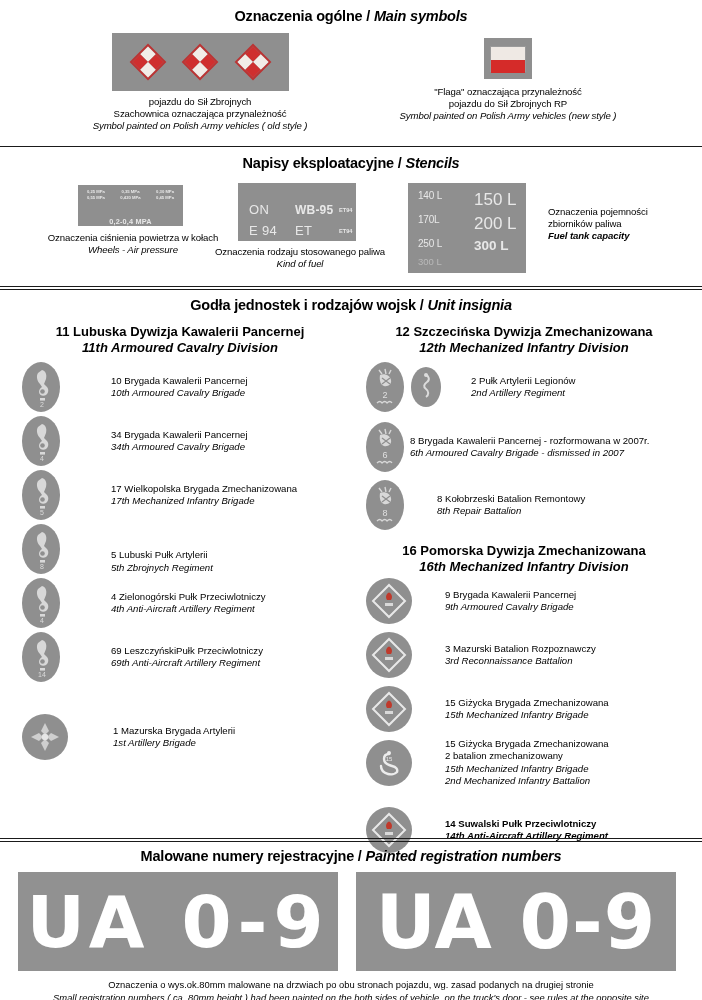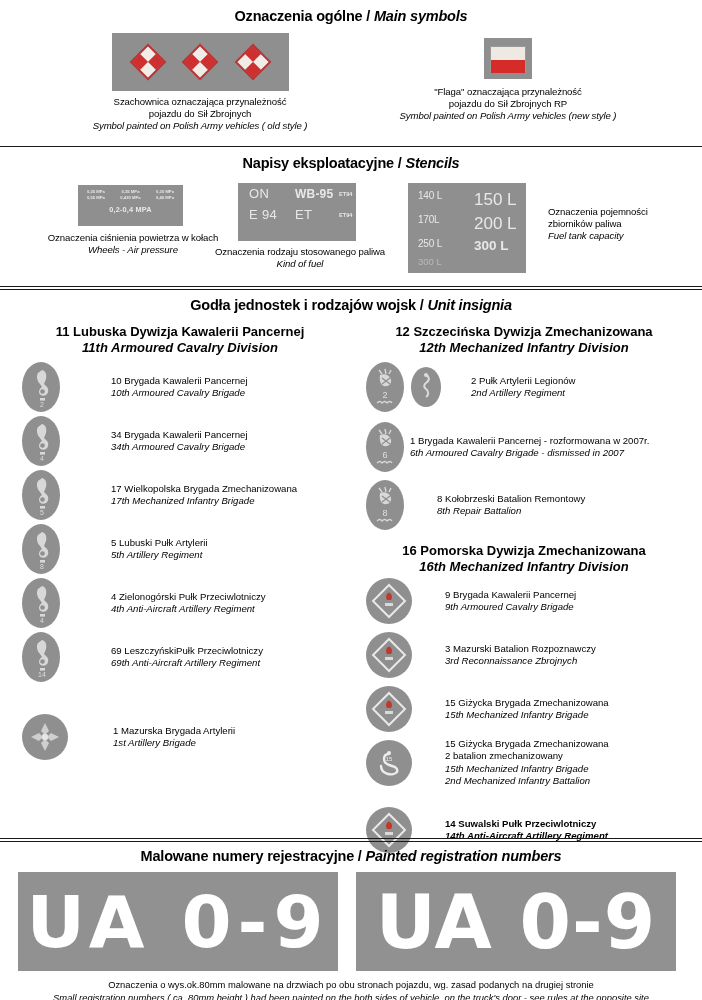--- a/index.html
+++ b/index.html
@@ -99,27 +99,27 @@
     left: 78px; top: 37px; width: 105px; height: 41px;
     padding: 4px 6px;
   }
   .press-row {
     display: flex; justify-content: space-between;
     font-size: 4.2px; font-weight: bold; line-height: 6px;
     padding: 0 3px;
   }
   .press-main {
     text-align: center; font-size: 7.3px; font-weight: bold;
-    margin-top: 4px; letter-spacing: 0.2px;
+    margin-top: 16px; letter-spacing: 0.2px;
   }
   #pressure-caption { position: absolute; left: 18px; top: 84px; width: 230px; }
 
   #fuel-box {
     left: 238px; top: 35px; width: 118px; height: 58px;
-    padding: 0 11px;
+    padding: 16px 11px;
   }
   .fuel-grid {
     display: grid;
     grid-template-columns: 46px 44px 28px;
     grid-template-rows: 21px 21px;
     align-items: center;
   }
   .f-lg { font-size: 13px; letter-spacing: 0.3px; }
   .f-lgb { font-size: 12px; font-weight: bold; letter-spacing: 0.2px; }
   .f-sm { font-size: 5.6px; font-weight: bold; }
@@ -136,21 +136,21 @@
   }
   .t-a { font-size: 10px; font-weight: normal; letter-spacing: -0.2px; }
   .t-b { font-size: 17px; letter-spacing: 0px; }
   .t-c { font-size: 13.5px; font-weight: bold; }
   .t-dim { font-size: 9.5px; color: #b9b9b9; margin-top: 3px; }
   #tank-caption {
     position: absolute; left: 548px; top: 58px; width: 150px;
     text-align: left;
   }
   #tank-caption .pl { display: block; }
-  #tank-caption .it { display: block; font-style: italic; }
+  #tank-caption .it { display: block; font-style: italic; font-weight: bold; }
 
   
   #sec-units { position: absolute; left: 0; top: 290px; width: 584px; height: 548px; }
   #sec-units .section-title { position: absolute; left: 0; top: 7px; width: 702px; }
 
   .div-head {
     position: absolute;
     text-align: center;
     font-size: 13px;
     font-weight: bold;
@@ -257,22 +257,22 @@
         <span class="dia">
           <i class="q-r"></i>
           <i class="q-w"></i>
           <i class="q-w"></i>
           <i class="q-r"></i>
         </span>
       </span>
     </div>
 
     <div class="cap szach-caption">
+      <span class="pl">pojazdu do Sił Zbrojnych</span>
       <span class="pl">Szachownica oznaczająca przynależność</span>
-      <span class="pl">pojazdu do Sił Zbrojnych</span>
       <span class="it">Symbol painted on Polish Army vehicles ( old style )</span>
     </div>
 
     <div class="flag-box">
       <span class="flag-inner">
         <span class="flag-white" style="display:block"></span>
         <span class="flag-red" style="display:block"></span>
       </span>
     </div>
 
@@ -396,32 +396,32 @@
           <rect x="18" y="36" width="5" height="2.6" fill="#d8d8d8"></rect>
           <text x="20" y="45" font-size="7" fill="#dcdcdc" text-anchor="middle" font-family="'Liberation Sans',sans-serif">5</text>
         </svg>
       </span>
       <span class="unit-text" style="margin-left:51px;">
         <span class="pl">17 Wielkopolska  Brygada Zmechanizowana</span>
         <span class="en">17th Mechanized Infantry Brigade</span>
       </span>
     </div>
 
-    <div class="unit" style="left:22px; top:234px;">
+    <div class="unit" style="left:22px; top:234px;align-items:flex-end;">
       <span class="badge badge-oval">
         <svg viewBox="0 0 38 50">
           <path d="M20 8 C24 9 25 13 24 17 L22 22 L24 24 C27 26 27 31 24 33 C21 35 17 33 17 30 C17 28 18 26 20 25 L18 22 C15 19 14 14 16 11 Z" fill="#d8d8d8"></path>
           <circle cx="20.5" cy="29.5" r="2.3" fill="#8f8f8f"></circle>
           <rect x="18" y="36" width="5" height="2.6" fill="#d8d8d8"></rect>
           <text x="20" y="45" font-size="7" fill="#dcdcdc" text-anchor="middle" font-family="'Liberation Sans',sans-serif">8</text>
         </svg>
       </span>
       <span class="unit-text" style="margin-left:51px;">
         <span class="pl">5 Lubuski Pułk Artylerii</span>
-        <span class="en">5th Artillery Regiment</span>
+        <span class="en">5th Zbrojnych Regiment</span>
       </span>
     </div>
 
     <div class="unit" style="left:22px; top:288px;">
       <span class="badge badge-oval">
         <svg viewBox="0 0 38 50">
           <path d="M20 8 C24 9 25 13 24 17 L22 22 L24 24 C27 26 27 31 24 33 C21 35 17 33 17 30 C17 28 18 26 20 25 L18 22 C15 19 14 14 16 11 Z" fill="#d8d8d8"></path>
           <circle cx="20.5" cy="29.5" r="2.3" fill="#8f8f8f"></circle>
           <rect x="18" y="36" width="5" height="2.6" fill="#d8d8d8"></rect>
           <text x="20" y="45" font-size="7" fill="#dcdcdc" text-anchor="middle" font-family="'Liberation Sans',sans-serif">4</text>
@@ -495,21 +495,21 @@
       <span class="badge badge-oval">
         <svg viewBox="0 0 38 50">
           <path d="M13 8 L16 12 M19 7 L20 12 M25 8 L23 12" stroke="#d8d8d8" stroke-width="1.4" fill="none"></path>
           <path d="M14 13 C18 11 24 13 25 18 C26 22 22 25 18 24 C15 23 13 19 14 13 Z" fill="#d8d8d8"></path>
           <path d="M16 16 L24 22 M24 16 L16 22" stroke="#8f8f8f" stroke-width="1.2"></path>
           <text x="19" y="36" font-size="9" fill="#e0e0e0" text-anchor="middle" font-family="'Liberation Sans',sans-serif">6</text>
           <path d="M11 41 q3 -3 5 0 q3 -3 5 0 q3 -3 5 0" stroke="#d8d8d8" stroke-width="1.3" fill="none"></path>
         </svg>
       </span>
       <span class="unit-text" style="margin-left:6px;">
-        <span class="pl">1 Brygada Kawalerii Pancernej - rozformowana w 2007r.</span>
+        <span class="pl">8 Brygada Kawalerii Pancernej - rozformowana w 2007r.</span>
         <span class="en">6th Armoured Cavalry Brigade - dismissed in 2007</span>
       </span>
     </div>
 
     <div class="unit" style="left:366px; top:190px;">
       <span class="badge badge-oval">
         <svg viewBox="0 0 38 50">
           <path d="M13 8 L16 12 M19 7 L20 12 M25 8 L23 12" stroke="#d8d8d8" stroke-width="1.4" fill="none"></path>
           <path d="M14 13 C18 11 24 13 25 18 C26 22 22 25 18 24 C15 23 13 19 14 13 Z" fill="#d8d8d8"></path>
           <path d="M16 16 L24 22 M24 16 L16 22" stroke="#8f8f8f" stroke-width="1.2"></path>
@@ -545,21 +545,21 @@
     <div class="unit" style="left:366px; top:342px;">
       <span class="badge badge-circle">
         <svg viewBox="0 0 46 46">
           <rect x="23" y="7" width="22.6" height="22.6" transform="rotate(45 23 7)" fill="none" stroke="#e8e8e8" stroke-width="2"></rect>
           <path d="M21 16 q2 -3 4 0 q2 3 0 6 h-4 q-2 -3 0 -6 Z" fill="#c0392b"></path>
           <rect x="19" y="25" width="8" height="3" fill="#d9d9d9"></rect>
         </svg>
       </span>
       <span class="unit-text" style="margin-left:33px;">
         <span class="pl">3 Mazurski Batalion Rozpoznawczy</span>
-        <span class="en">3rd Reconnaissance Zbrojnych</span>
+        <span class="en">3rd Reconnaissance Battalion</span>
       </span>
     </div>
 
     <div class="unit" style="left:366px; top:396px;">
       <span class="badge badge-circle">
         <svg viewBox="0 0 46 46">
           <rect x="23" y="7" width="22.6" height="22.6" transform="rotate(45 23 7)" fill="none" stroke="#e8e8e8" stroke-width="2"></rect>
           <path d="M21 16 q2 -3 4 0 q2 3 0 6 h-4 q-2 -3 0 -6 Z" fill="#c0392b"></path>
           <rect x="19" y="25" width="8" height="3" fill="#d9d9d9"></rect>
         </svg>

